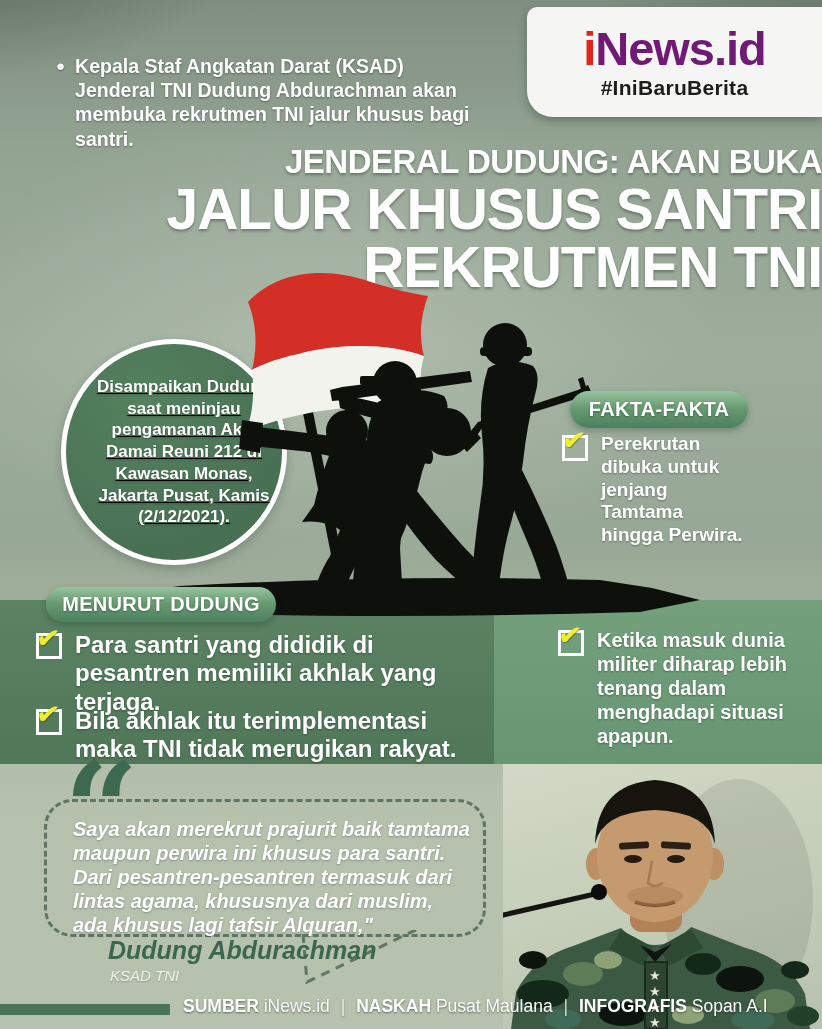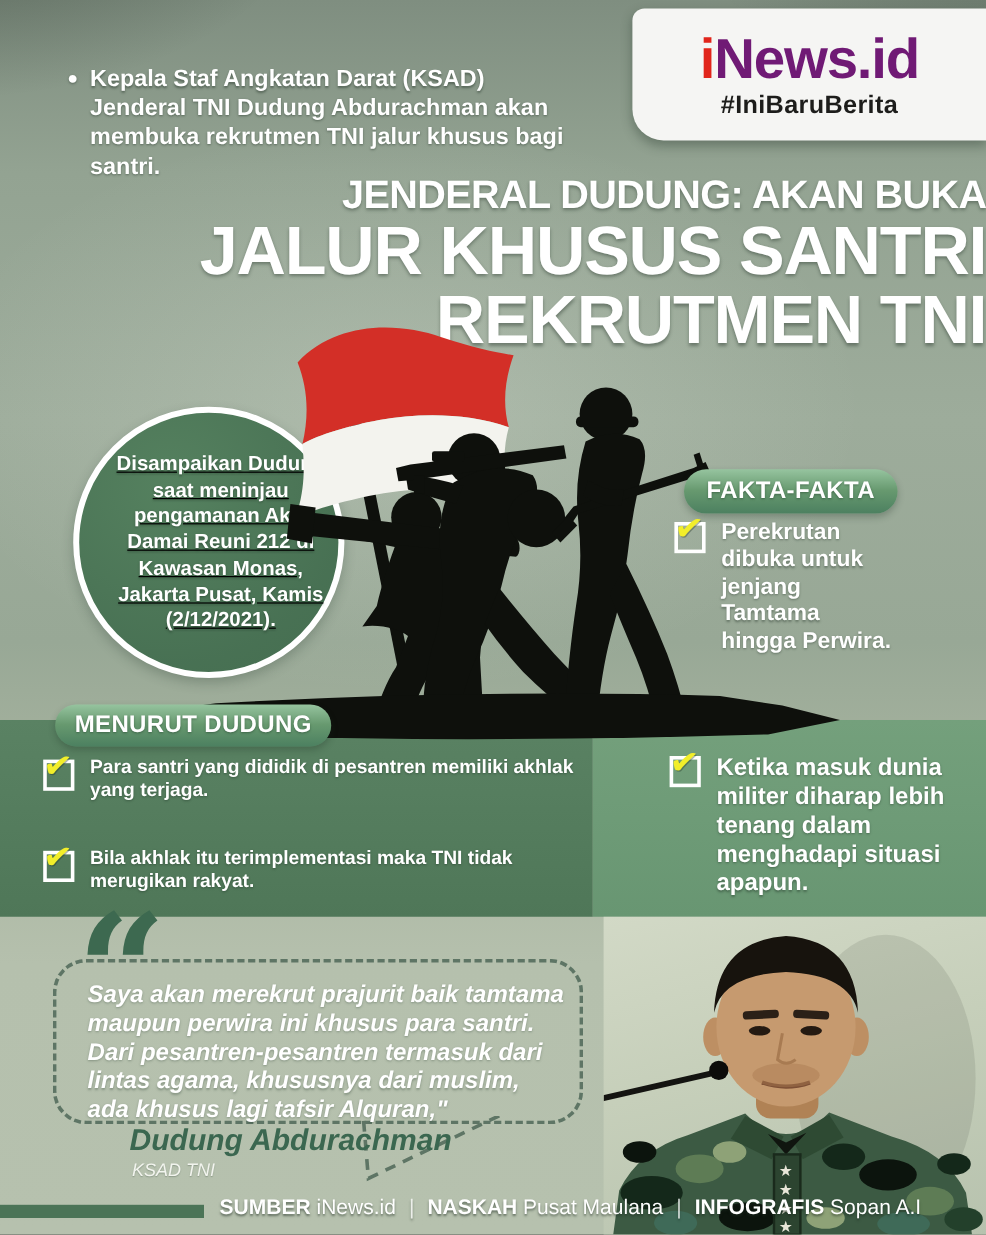--- a/index.html
+++ b/index.html
@@ -54,21 +54,21 @@
   .pill-menurut{left:46px;top:587px;width:230px;height:35px;font-size:20px;letter-spacing:.3px;}
   
   .ci{display:flex;gap:13px;z-index:3;color:#fff;font-weight:bold;
         text-shadow:0 1px 2px rgba(20,35,25,.4);}
   .cbox{width:20px;height:20px;border:3.5px solid #fff;flex:none;position:relative;margin-top:2px;}
   .ck{position:absolute;left:-3px;top:-15px;font-size:29px;color:#f2ee2a;
         font-family:"DejaVu Sans",sans-serif;transform:rotate(6deg);
         text-shadow:1px 1px 0 rgba(30,45,30,.35);}
   .fakta-1{left:562px;top:433px;}  .fakta-1 .txt{width:142px;font-size:19px;line-height:1.2;}
   .menurut-1{left:36px;top:631px;} .menurut-2{left:36px;top:707px;}
-  .menurut-1 .txt,.menurut-2 .txt{width:406px;font-size:16px;line-height:1.18;}
+  .menurut-1 .txt,.menurut-2 .txt{width:406px;font-size:24px;line-height:1.18;}
   .fakta-2{left:558px;top:628px;}  .fakta-2 .txt{width:230px;font-size:20px;line-height:1.2;}
   
   .qmark{left:64px;top:748px;height:84px;overflow:hidden;color:#3d6950;font-weight:bold;
         font-family:"DejaVu Serif",serif;font-size:130px;line-height:.95;z-index:3;}
   .bubble{left:44px;top:799px;width:442px;height:138px;border:3px dashed #5e7565;
         border-radius:28px;box-sizing:border-box;}
   .bubble-text{position:absolute;left:26px;top:15px;width:398px;color:#fff;
         font-size:20px;font-weight:800;font-style:italic;line-height:1.2;
         text-shadow:0 1px 2px rgba(40,60,45,.35);}
   .tail{left:290px;top:930px;width:160px;height:60px;}

